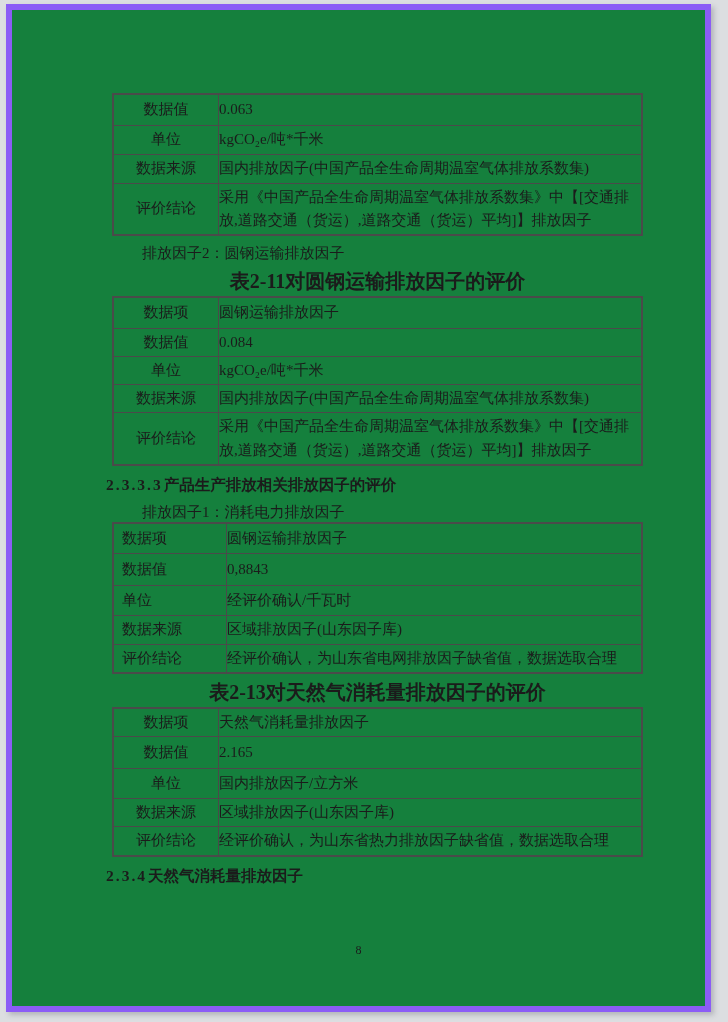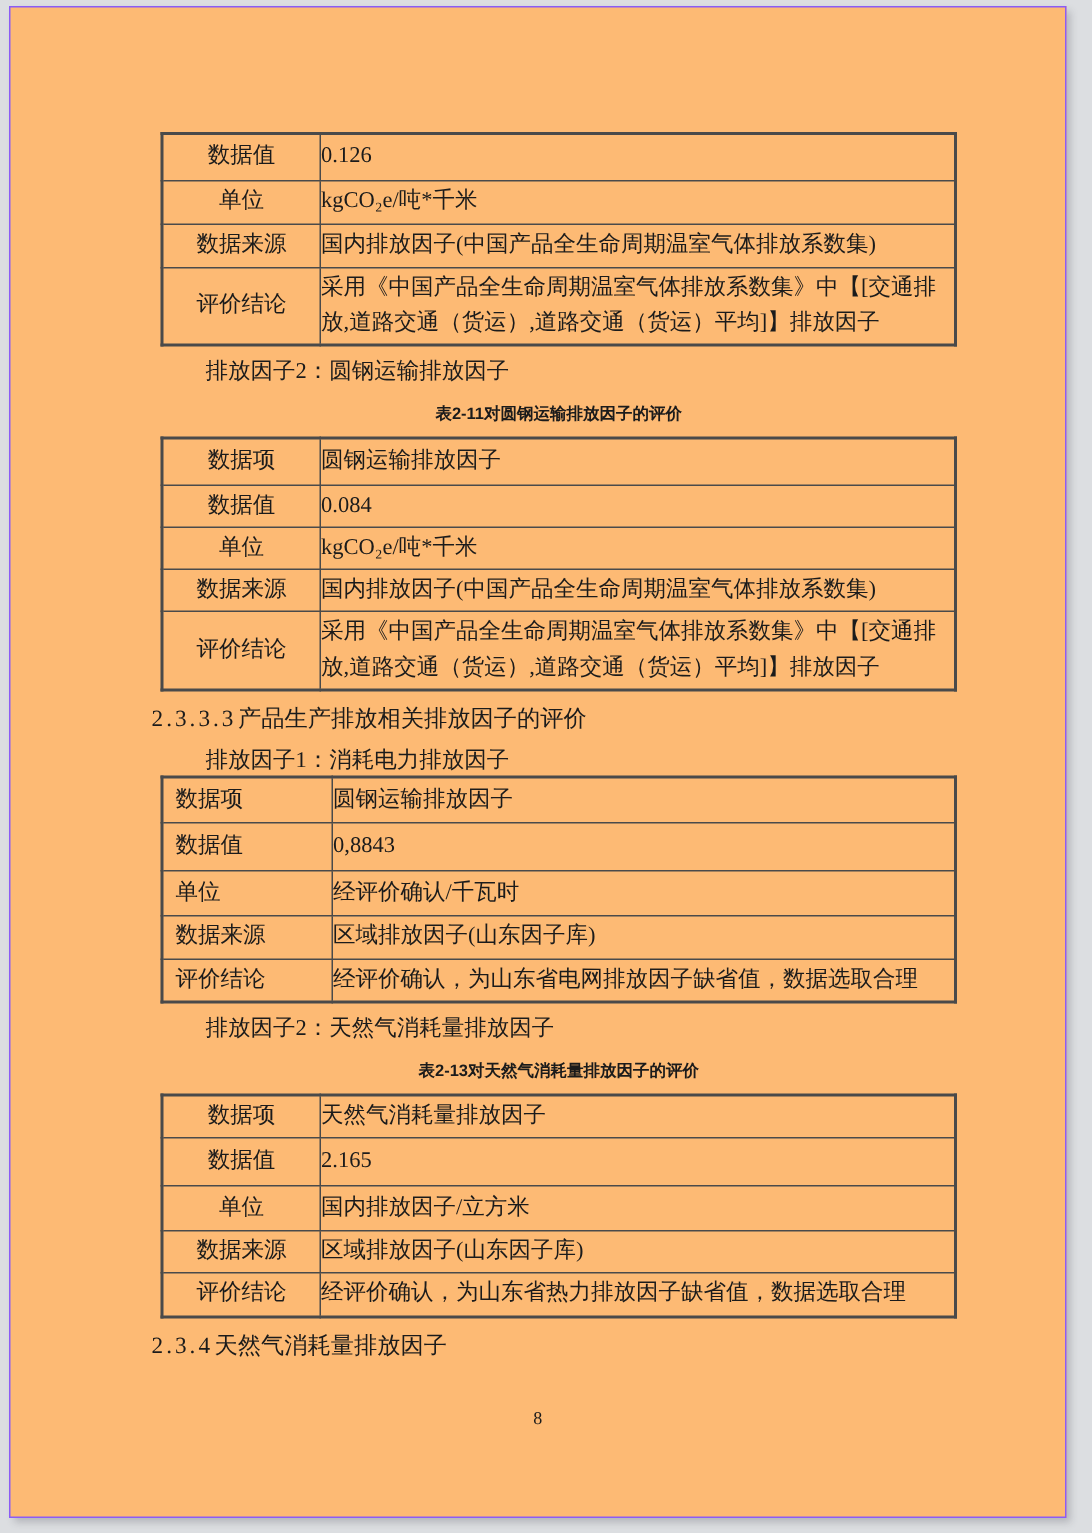--- a/index.html
+++ b/index.html
@@ -8,22 +8,22 @@
     background: #dcdee1;
     font-family: "Liberation Serif", "DejaVu Serif", serif;
     color: #1b1b1b;
     overflow: hidden;
     position: relative;
   }
   .page {
     position: absolute;
     left: 6px; top: 4px;
     width: 705px; height: 1008px;
-    background: #fdba74;
-    border: 1px solid #8b5cf6;
+    background: #15803d;
+    border: 6px solid #8b5cf6;
     box-shadow: 3px 3px 5px rgba(60,60,70,0.25);
     box-sizing: border-box;
   }
   .content {
     padding: 83px 0 0 100px;
   }
   table.data-table {
     width: 531px;
     border-collapse: collapse;
     border: 2px solid #4a4a4a;
@@ -65,29 +65,29 @@
   .t13 tr:nth-child(5){ height: 28px; }
   .factor-para {
     margin: 8px 16px 0 30px;
     font-size: 15px;
     line-height: 19px;
   }
   .table-title {
     width: 531px;
     margin: 9px 0 5px 0;
     text-align: center;
-    font-family: Liberation Sans, sans-serif;
+    font-family: Liberation Serif, serif;
     font-weight: bold;
-    font-size: 11px;
+    font-size: 20px;
     line-height: 19px;
   }
   .section-heading {
     margin: 9px 0 0 -6px;
     font-family: "Liberation Sans", "DejaVu Sans", sans-serif;
-    font-weight: normal;
+    font-weight: bold;
     font-size: 15.5px;
     line-height: 20px;
   }
   .section-heading .h-num {
     font-family: "Liberation Serif", "DejaVu Serif", serif;
     letter-spacing: 2px;
     margin-right: 1px;
   }
   .page-num {
     position: absolute;
@@ -100,21 +100,21 @@
 </head>
 <body>
 
 <div class="page">
   <div class="content">
 
     <table class="data-table t-prev">
       <tbody>
         <tr>
           <td class="label">数据值</td>
-          <td class="value">0.126</td>
+          <td class="value">0.063</td>
         </tr>
         <tr>
           <td class="label">单位</td>
           <td class="value">kgCO₂e/吨*千米</td>
         </tr>
         <tr>
           <td class="label">数据来源</td>
           <td class="value">国内排放因子(中国产品全生命周期温室气体排放系数集)</td>
         </tr>
         <tr>
@@ -178,21 +178,20 @@
           <td class="label">数据来源</td>
           <td class="value">区域排放因子(山东因子库)</td>
         </tr>
         <tr>
           <td class="label">评价结论</td>
           <td class="value">经评价确认，为山东省电网排放因子缺省值，数据选取合理</td>
         </tr>
       </tbody>
     </table>
 
-    <p class="factor-para">排放因子2：天然气消耗量排放因子</p>
 
     <div class="table-title">表2-13对天然气消耗量排放因子的评价</div>
 
     <table class="data-table t13">
       <tbody>
         <tr>
           <td class="label">数据项</td>
           <td class="value">天然气消耗量排放因子</td>
         </tr>
         <tr>

